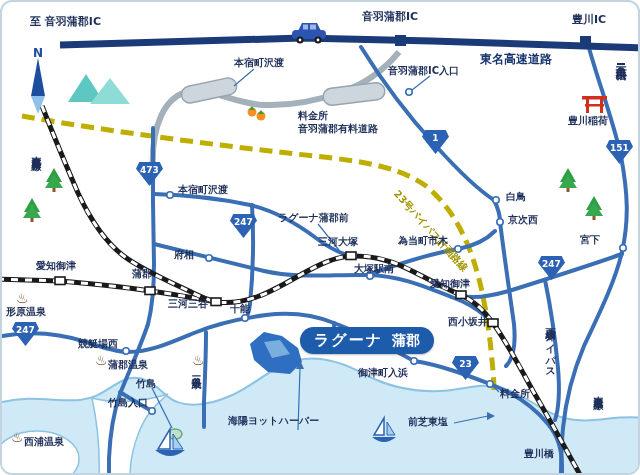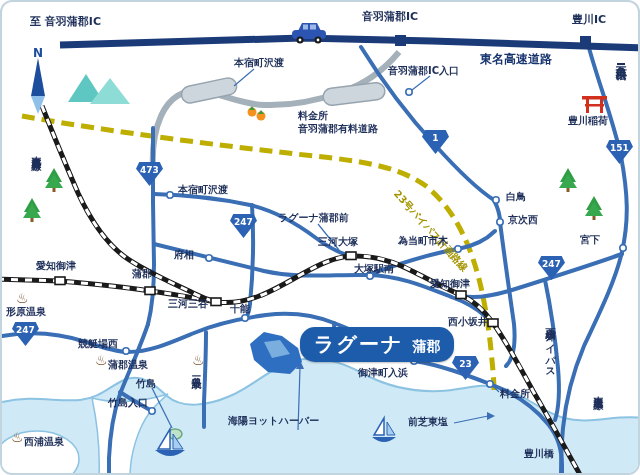--- a/index.html
+++ b/index.html
@@ -11,21 +11,21 @@
   .lbl.big{font-size:11px}
   .lbl.navy{color:#16336e;font-size:12px}
   .lbl.v{writing-mode:vertical-rl;letter-spacing:1px}
   .lbl.olive{color:#a39500;transform:rotate(48deg);transform-origin:0 0}
   .shield{position:absolute;width:27px;height:24px;background:#2b62b4;color:#fff;
           clip-path:polygon(12% 0,88% 0,100% 28%,50% 100%,0 28%);
           display:flex;justify-content:center;align-items:flex-start;padding-top:3px;
           font-size:9px;font-weight:700;letter-spacing:0}
   .badge{position:absolute;background:#1d5cab;color:#fff;border-radius:15px;padding:4px 14px;
          font-weight:700;display:flex;gap:9px;align-items:baseline;box-shadow:0 1px 2px rgba(0,0,0,.25)}
-  .badge .b1{font-size:20px;letter-spacing:2px}
+  .badge .b1{font-size:15px;letter-spacing:2px}
   .badge .b2{font-size:14px}
   .onsen{position:absolute;font-size:14px;color:#7a5230;font-weight:400}
   .north{position:absolute;font-size:12px;font-weight:700;color:#1d4e9e}
 </style>
 </head>
 <body>
 
 <div class="map">
 
   <svg width="640" height="475" viewBox="0 0 640 475">

